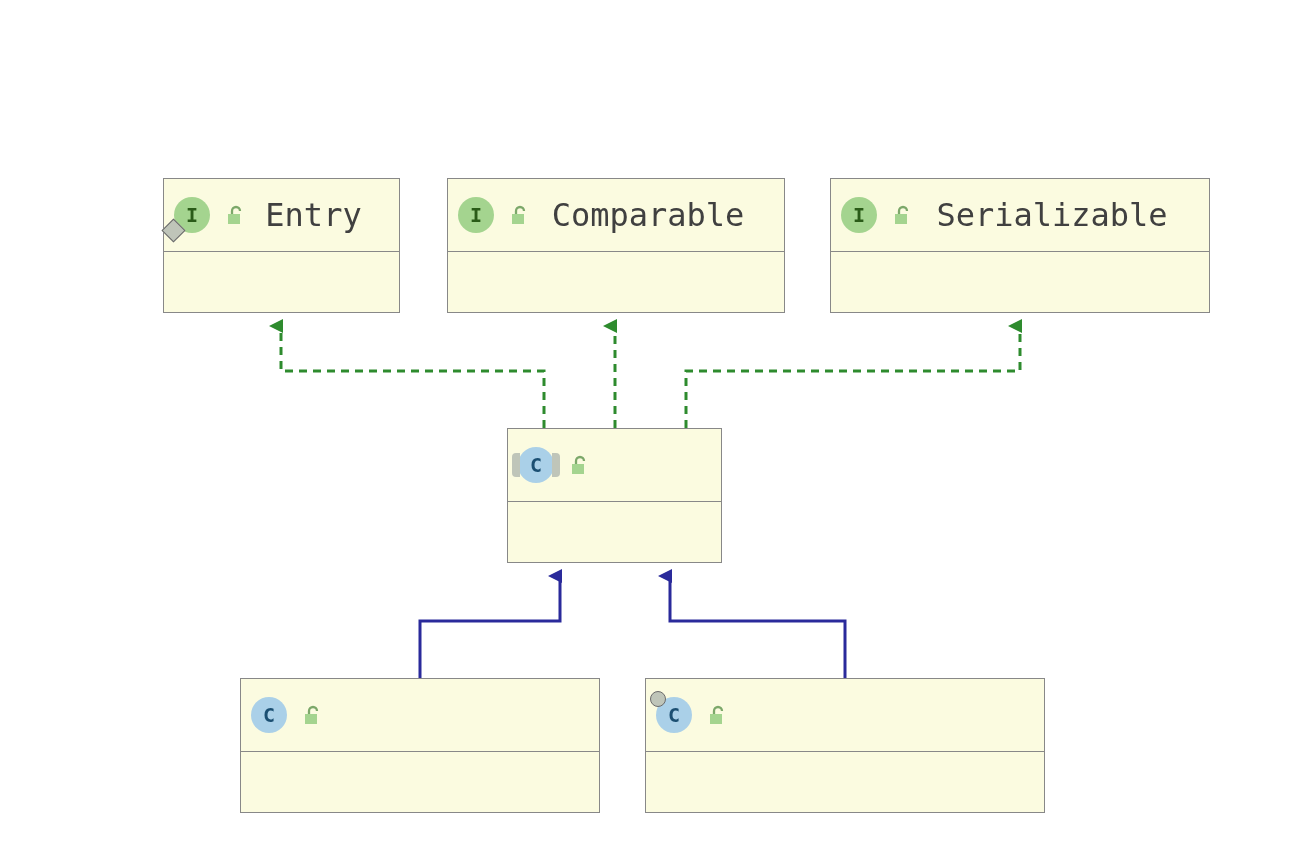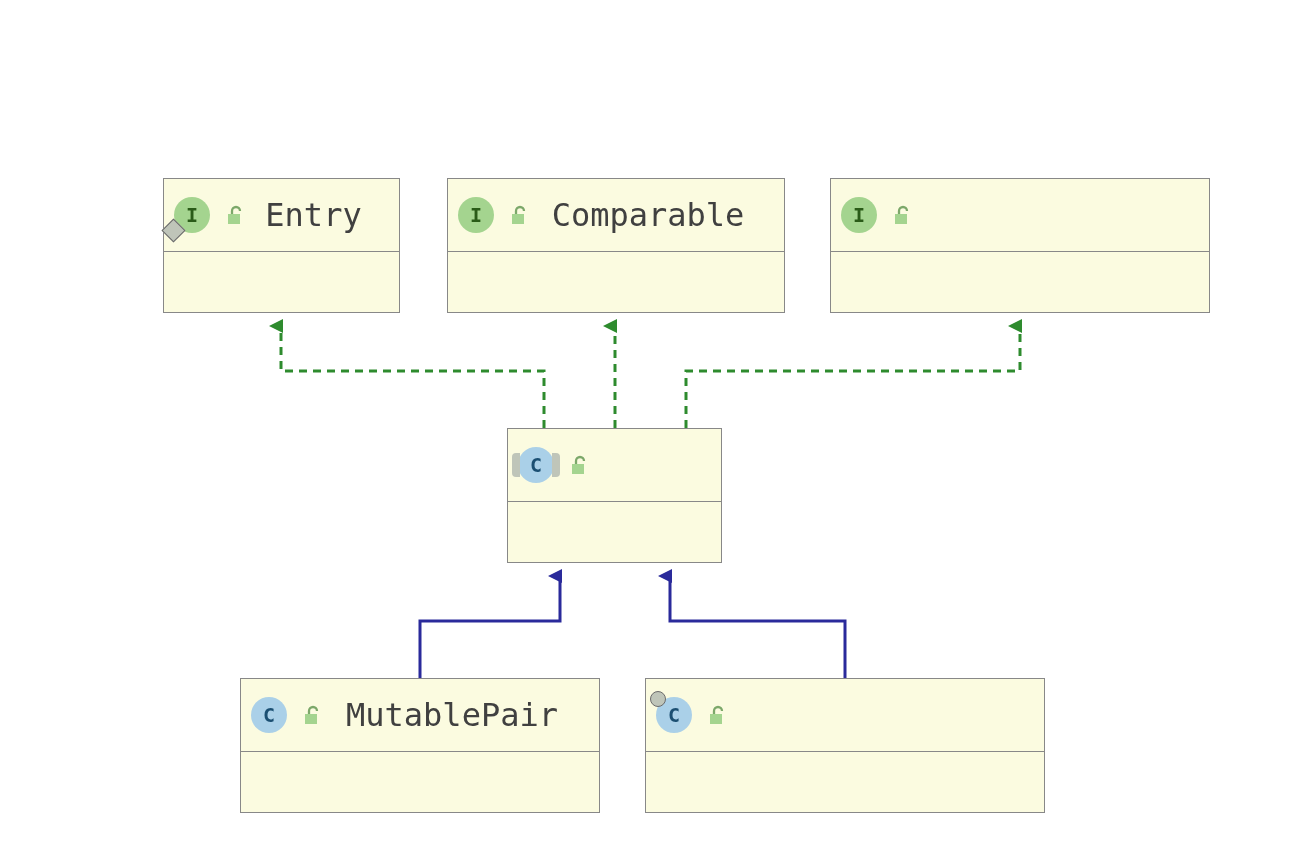--- a/index.html
+++ b/index.html
@@ -171,20 +171,21 @@
     <div class="node-header">
       <div class="icon-stack">
         <div class="icon-circle icon-interface">I</div>
       </div>
       <div class="lock-wrap">
         <svg width="20" height="22" viewBox="0 0 20 22">
           <path d="M4 10 h12 v10 h-12 z" fill="#a4d48f"></path>
           <path d="M12 10 v-3 a4 4 0 0 1 8 0" fill="none" stroke="#7ca86a" stroke-width="2.3" transform="translate(-4,0)"></path>
         </svg>
       </div>
+      <div class="name">Serializable</div>
     </div>
     <div class="node-body"></div>
   </div>
 
   <div class="node" style="left:507px; top:428px; width:215px;">
     <div class="node-header">
       <div class="icon-stack">
         <div class="abstract-l"></div>
         <div class="icon-circle icon-class">C</div>
         <div class="abstract-r"></div>
@@ -203,21 +204,20 @@
     <div class="node-header">
       <div class="icon-stack">
         <div class="icon-circle icon-class">C</div>
       </div>
       <div class="lock-wrap">
         <svg width="20" height="22" viewBox="0 0 20 22">
           <path d="M4 10 h12 v10 h-12 z" fill="#a4d48f"></path>
           <path d="M12 10 v-3 a4 4 0 0 1 8 0" fill="none" stroke="#7ca86a" stroke-width="2.3" transform="translate(-4,0)"></path>
         </svg>
       </div>
-      <div class="name">MutablePair</div>
     </div>
     <div class="node-body"></div>
   </div>
 
   <div class="node" style="left:645px; top:678px; width:400px;">
     <div class="node-header">
       <div class="icon-stack">
         <div class="final-badge"></div>
         <div class="icon-circle icon-class">C</div>
       </div>

